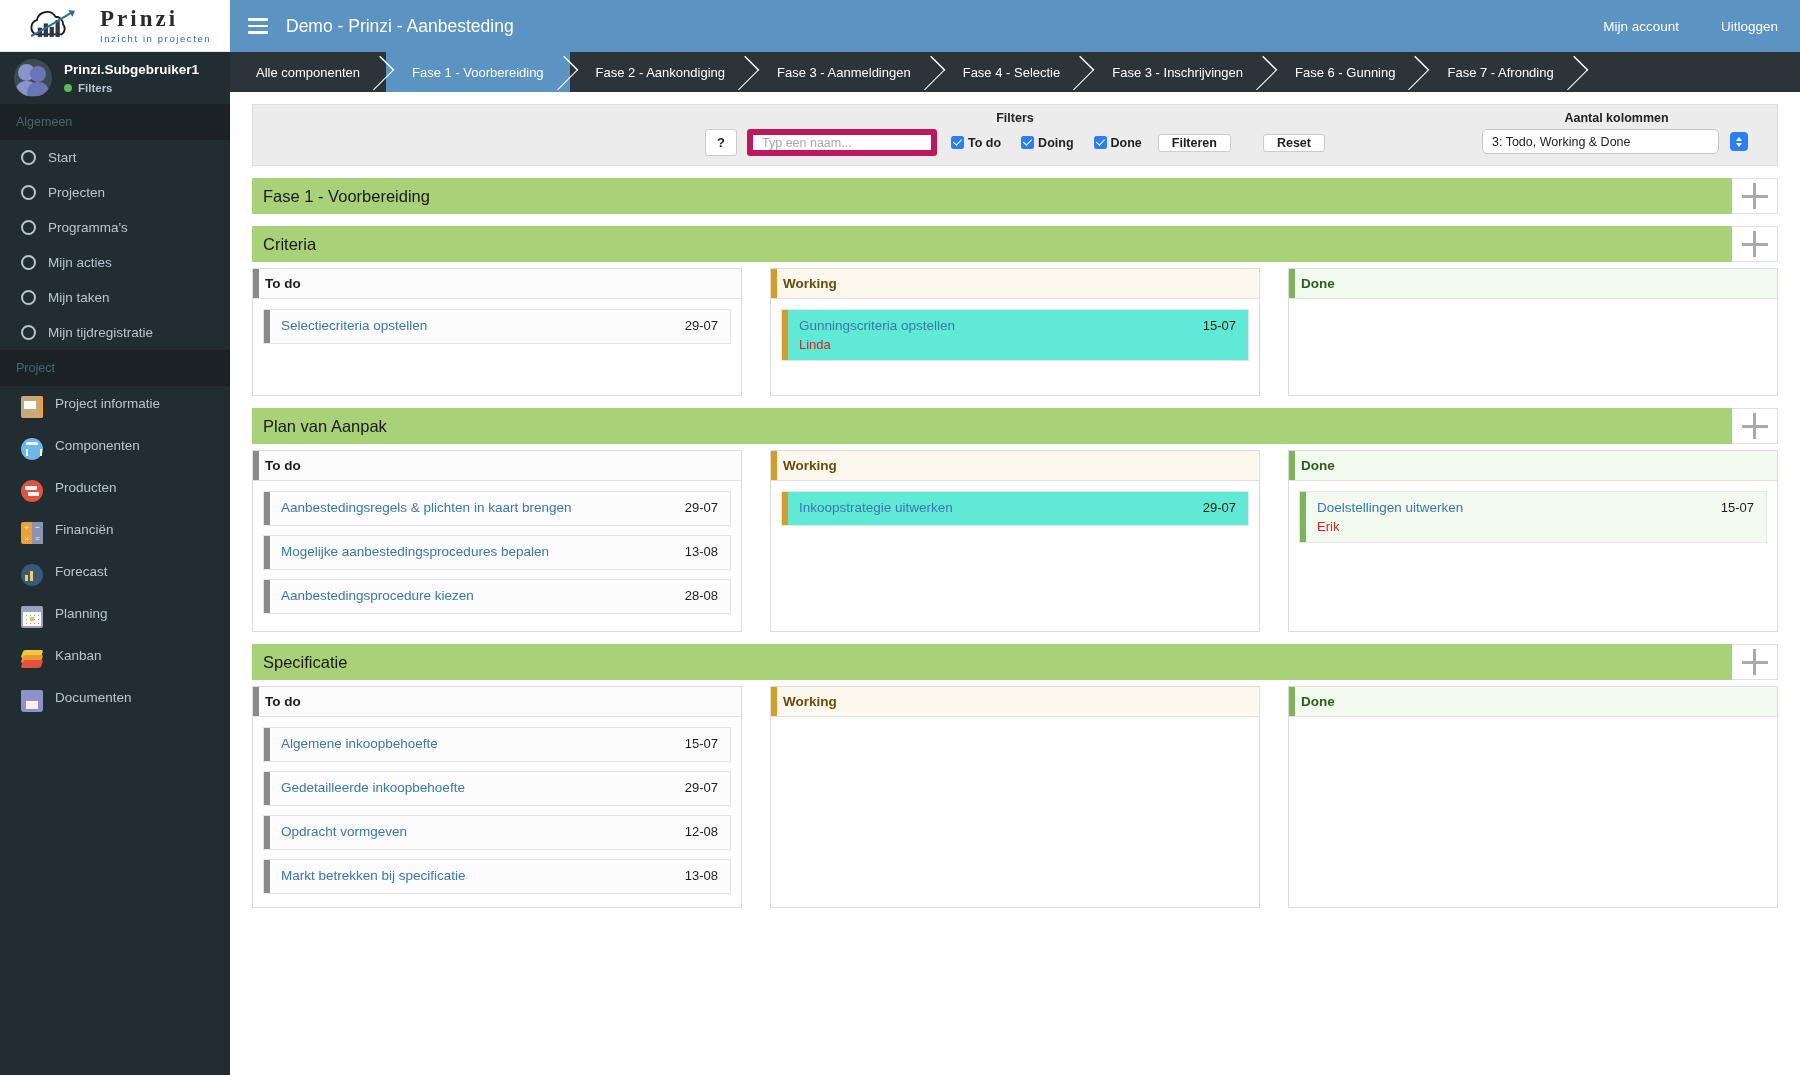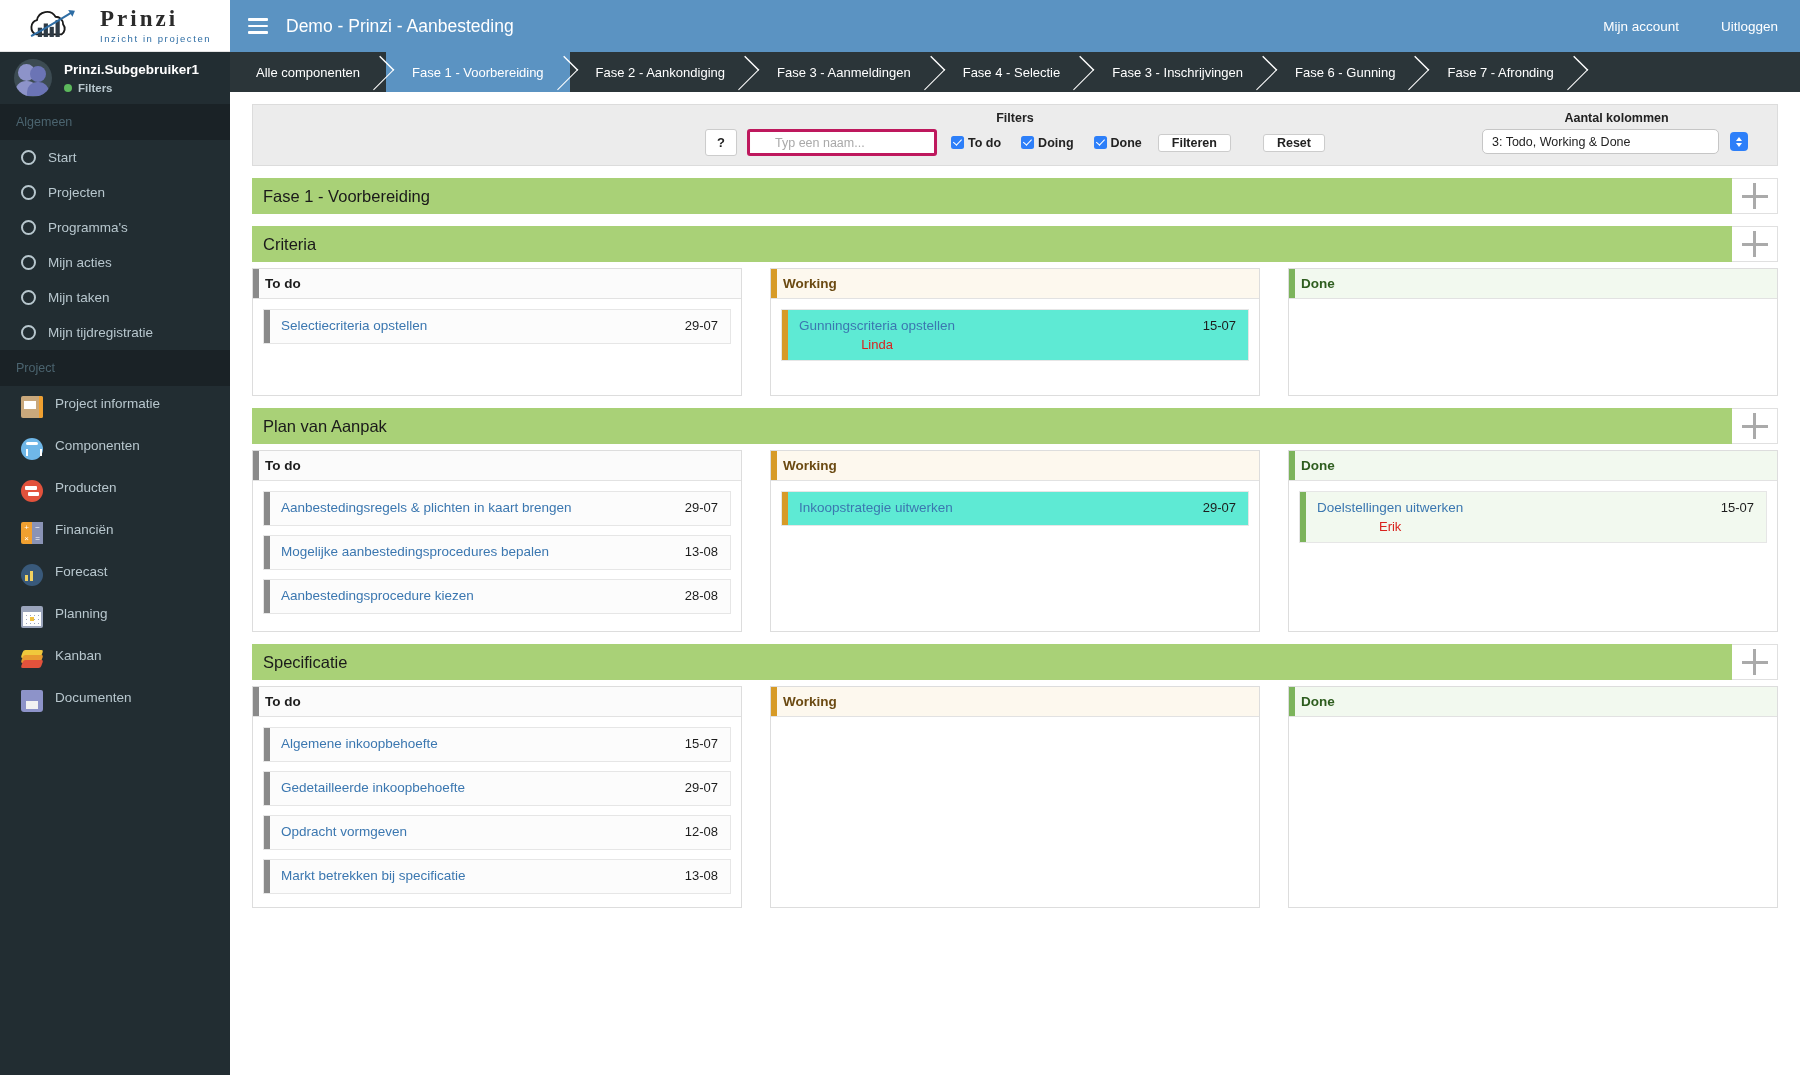--- a/index.html
+++ b/index.html
@@ -166,22 +166,22 @@
     top: 6px;
   }
   .filter-label { font-size: 12.5px; font-weight: 700; color: #222; margin-bottom: 4px; }
   .filter-row { display: flex; align-items: center; gap: 10px; }
   .help-btn {
     width: 32px; height: 27px; background: #fff; border: 1px solid #ccc;
     border-radius: 3px; font-size: 13px; font-weight: 700; color: #222;
     display: flex; align-items: center; justify-content: center; cursor: pointer;
   }
   .name-input {
-    width: 190px; height: 27px; border: 3px solid #be185d; border-radius: 3px;
-    background: #fff; padding: 0 25px; font-size: 12.5px; color: #333;
+    width: 190px; height: 27px; border: 6px solid #be185d; border-radius: 3px;
+    background: #fff; padding: 0 9px; font-size: 12.5px; color: #333;
     font-family: "Liberation Sans", sans-serif;
   }
   .name-input::placeholder { color: #a9a9a9; }
   .chk-group { display: flex; align-items: center; gap: 4px; margin-left: 4px; }
   .chk {
     width: 13px; height: 13px; border-radius: 2.5px; background: #2d7ff9;
     position: relative; flex: none; cursor: pointer;
   }
   .chk::after {
     content: ''; position: absolute; left: 4px; top: 1px;
@@ -247,21 +247,21 @@
   .kcol.work   .kcol-head { background: #fdf8ee; color: #6b4a12; }
   .kcol.work   .kcol-head::before { background: #d79b27; }
   .kcol.done   .kcol-head { background: #f2f9ef; color: #2e5d1f; }
   .kcol.done   .kcol-head::before { background: #7cb45b; }
   .kcol-body { padding: 10px 10px 10px 10px; display: flex; flex-direction: column; gap: 9px; }
 
   .card {
     position: relative; border: 1px solid #e6e6e6;
     padding: 8px 12px 8px 17px; min-height: 32px;
     display: flex; align-items: flex-start; justify-content: space-between;
-    gap: 10px; cursor: pointer; text-align: center;
+    gap: 10px; cursor: pointer;
   }
   .card::before { content: ''; position: absolute; left: 0; top: 0; bottom: 0; width: 6px; }
   .card.todo { background: #fcfcfc; } .card.todo::before { background: #8a8a8a; }
   .card.work { background: #5eead4; } .card.work::before { background: #d79b27; }
   .card.done { background: #f2f9ef; } .card.done::before { background: #7cb45b; }
   .card-main { display: flex; flex-direction: column; gap: 2px; min-width: 0; }
   .card-title { font-size: 13.5px; color: #3b77b0; line-height: 1.25; }
   .card-assignee { font-size: 13px; color: #d9231e; line-height: 1.2; }
   .card-date { font-size: 13px; color: #1d1d1d; white-space: nowrap; flex: none; }
 </style>

